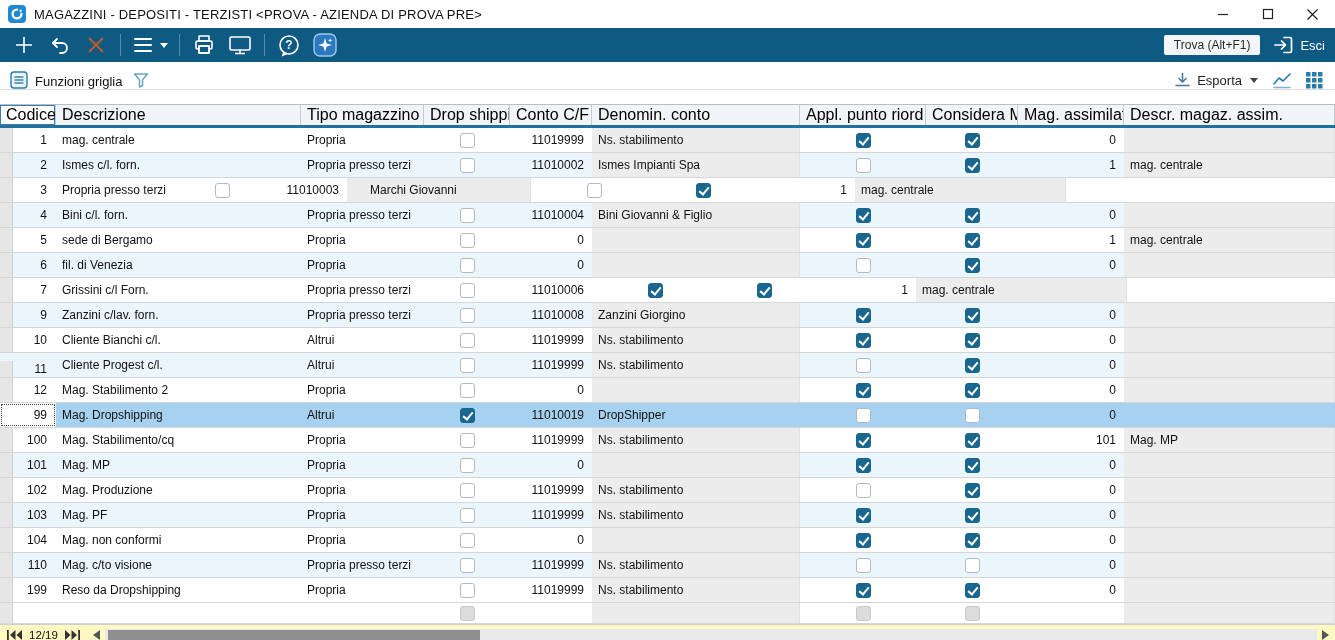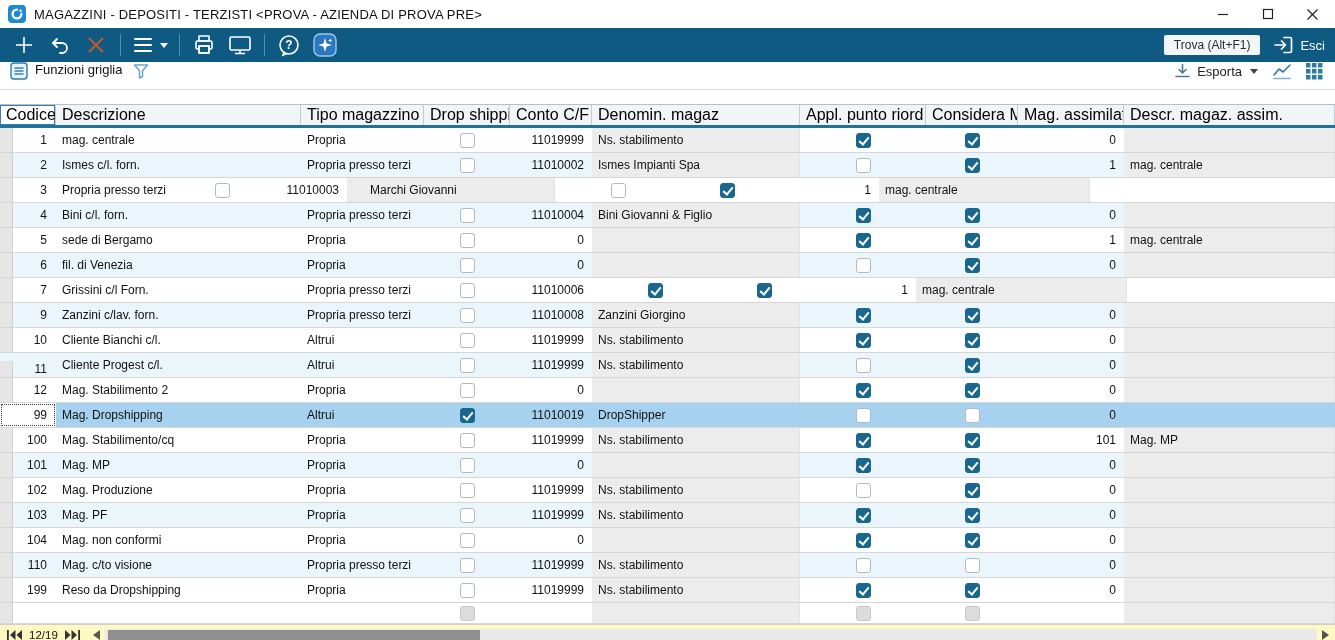--- a/index.html
+++ b/index.html
@@ -21,21 +21,21 @@
   
   .toolbar{height:34px;background:#0e5a82;display:flex;align-items:center;padding:0 10px 0 6px;box-sizing:border-box;}
   .tb-btn{width:32px;height:28px;display:flex;align-items:center;justify-content:center;margin:0 2px;border-radius:3px;}
   .tb-sep{width:1px;height:22px;background:rgba(255,255,255,.3);margin:0 6px;}
   .tb-right{margin-left:auto;display:flex;align-items:center;gap:12px;}
   .trova-box{background:#f2f6f9;color:#2a2a2a;font-size:12px;padding:3px 10px;border-radius:2px;line-height:14px;}
   .esci-btn{display:flex;align-items:center;gap:6px;color:#fff;font-size:13px;}
   .caret-down{width:0;height:0;border-left:4px solid transparent;border-right:4px solid transparent;border-top:5px solid #fff;margin-left:3px;}
 
   
-  .gridbar{height:28px;background:#fff;border-bottom:1px solid #dcdcdc;display:flex;align-items:flex-start;padding:0 12px 0 10px;box-sizing:border-box;}
+  .gridbar{height:28px;background:#fff;border-bottom:1px solid #dcdcdc;display:flex;align-items:flex-end;padding:0 12px 0 10px;box-sizing:border-box;}
   .gridbar .fg-label{font-size:13px;color:#111;margin:0 10px 0 7px;}
   .gridbar-right{margin-left:auto;display:flex;align-items:center;gap:14px;}
   .esporta{display:flex;align-items:center;gap:6px;font-size:13px;color:#222;}
   .caret-down-dark{width:0;height:0;border-left:4px solid transparent;border-right:4px solid transparent;border-top:5px solid #444;margin-left:2px;}
   .spacer{height:14px;background:#fff;}
 
   
   .grid{flex:0 0 auto;}
   .hrow{display:flex;height:20px;border-top:1px solid #b7bfc6;border-bottom:3px solid #20719e;background:#f1f5f8;}
   .hcell{font-size:16px;color:#000;display:flex;align-items:center;padding:0 6px;border-right:1px solid #c3ccd3;box-sizing:border-box;white-space:nowrap;overflow:hidden;}
@@ -217,21 +217,21 @@
 
   <div class="spacer"></div>
 
   <div class="grid">
     <div class="hrow">
         <div class="hcell codice" style="width: 56px;">Codice</div>
         <div class="hcell" style="width: 245px;">Descrizione</div>
         <div class="hcell" style="width: 123px;">Tipo magazzino</div>
         <div class="hcell" style="width: 86px;">Drop shipping</div>
         <div class="hcell" style="width: 82px;">Conto C/F</div>
-        <div class="hcell" style="width: 208px;">Denomin. magaz</div>
+        <div class="hcell" style="width: 208px;">Denomin. conto</div>
         <div class="hcell" style="width: 126px;">Appl. punto riord.</div>
         <div class="hcell" style="width: 92px;">Considera MRP</div>
         <div class="hcell" style="width: 106px;">Mag. assimilato</div>
         <div class="hcell" style="width: 211px;">Descr. magaz. assim.</div>
       </div>
     <div>
         <div class="row">
           <div class="cell codice" style="width: 56px;"><span class="gutter"></span>1</div>
           <div class="cell" style="width: 245px;">mag. centrale</div>
           <div class="cell" style="width: 123px;">Propria</div>
@@ -267,21 +267,21 @@
           <div class="cell right" style="width: 106px;">1</div>
           <div class="cell gray" style="width: 211px;">mag. centrale</div>
         </div>
         <div class="row">
           <div class="cell codice" style="width: 56px;"><span class="gutter"></span>3</div>
           <div class="cell" style="width: 123px;">Propria presso terzi</div>
           <div class="cell center" style="width: 86px;">
             <span class="cb"></span>
           </div>
           <div class="cell right" style="width: 82px;">11010003</div>
-          <div class="cell gray" style="width: 208px; padding-left: 23px;">Marchi Giovanni</div>
+          <div class="cell gray" style="width: 184px; padding-left: 23px;">Marchi Giovanni</div>
           <div class="cell center" style="width: 126px;">
             <span class="cb"></span>
           </div>
           <div class="cell center" style="width: 92px;">
             <span class="cb on"></span>
           </div>
           <div class="cell right" style="width: 106px;">1</div>
           <div class="cell gray" style="width: 211px;">mag. centrale</div>
         </div>
         <div class="row alt">

